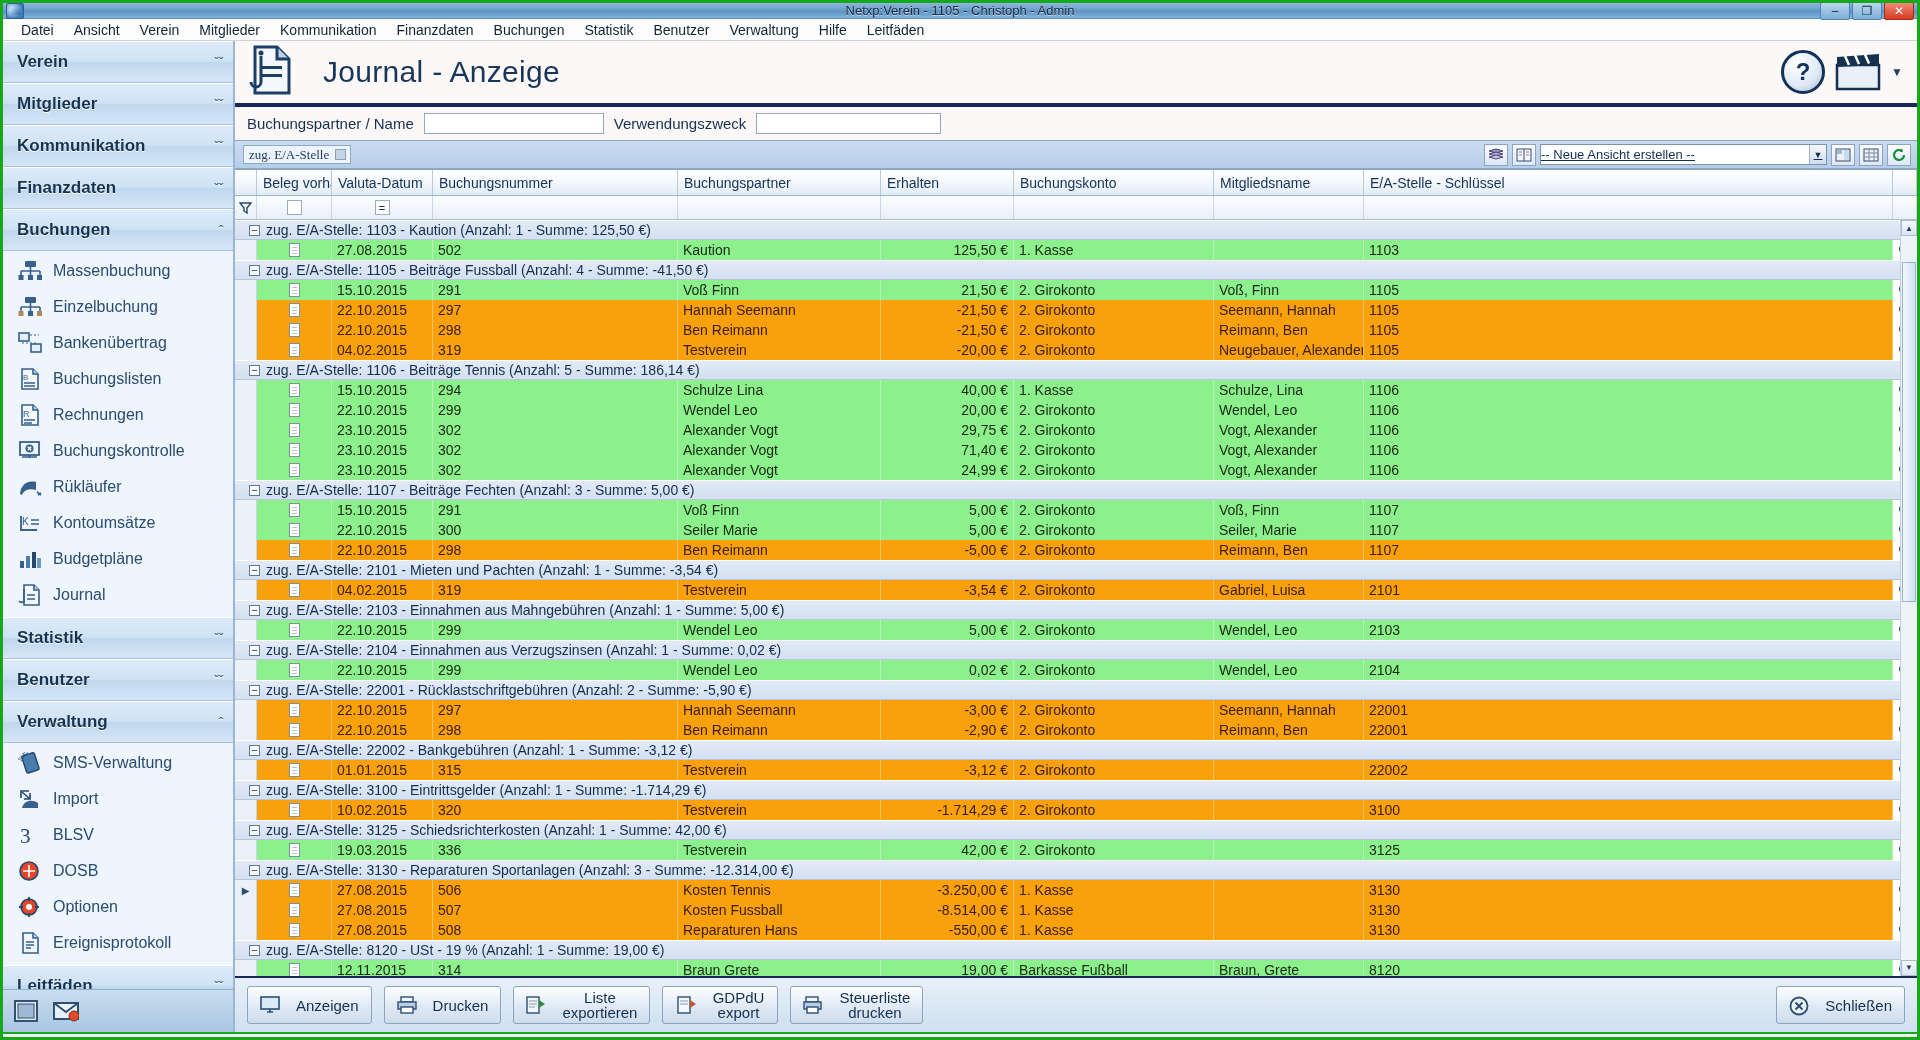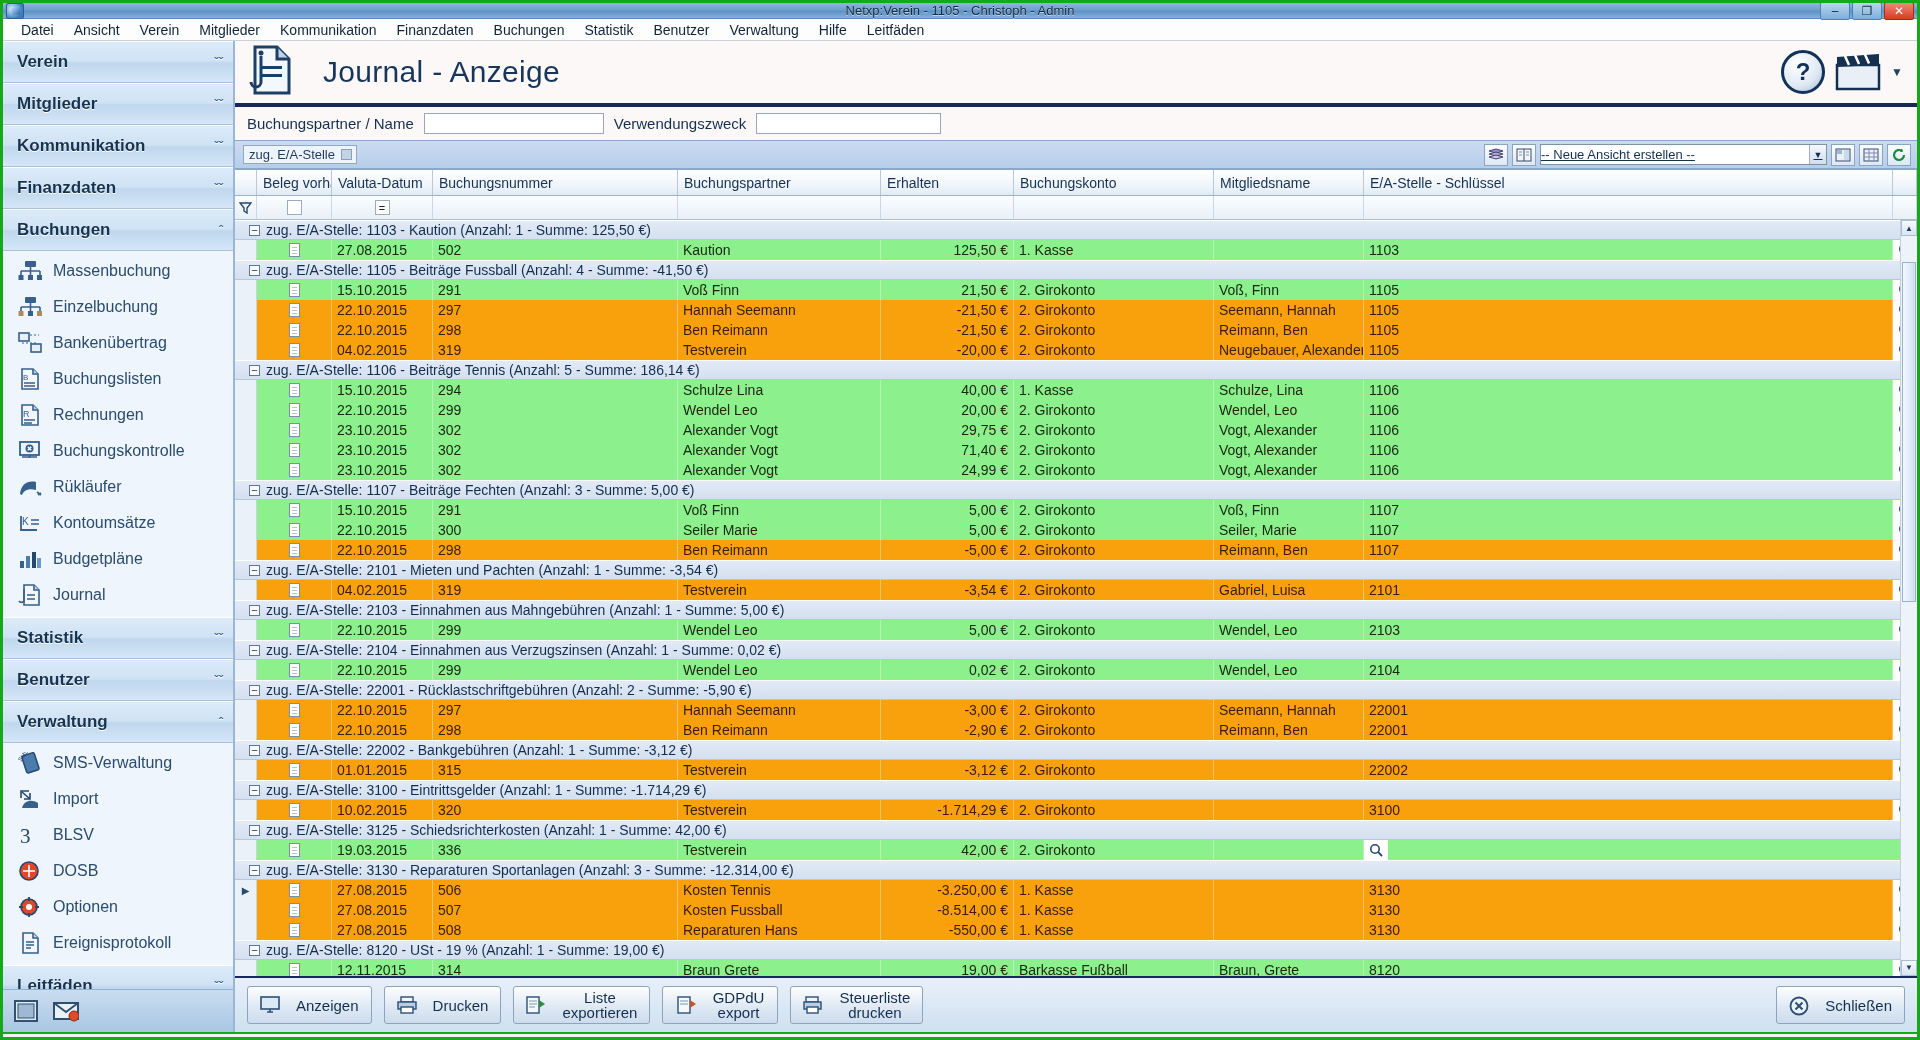--- a/index.html
+++ b/index.html
@@ -134,21 +134,21 @@
   
   .groupband{
     height:29px;display:flex;align-items:center;padding-left:8px;
     background:linear-gradient(180deg,#cbdcf1,#b7cde8);
     border-top:1px solid #8aa9c9;border-bottom:1px solid #8aa9c9;
     position:relative;
   }
   .chip{
     height:19px;display:flex;align-items:center;gap:6px;padding:0 4px 0 5px;
     background:#eef4fb;border:1px solid #8fa9c4;
-    font-size:13px;color:#1d3b5c;
+    font-size:13px;color:#1d3b5c;font-family:Liberation Serif, serif;
   }
   .chip .h{width:11px;height:11px;background:#c3d4e6;border:1px solid #8aa0b8;}
   .groupband-right{margin-left:auto;display:flex;align-items:center;gap:4px;padding-right:6px;}
   .tbtn{
     width:24px;height:22px;border:1px solid #8ba5c0;background:linear-gradient(180deg,#fbfdff,#dce8f5);
     display:flex;align-items:center;justify-content:center;
   }
   .viewsel{
     width:287px;height:21px;background:#fff;border:1px solid #7f93a8;
     display:flex;align-items:center;justify-content:space-between;
@@ -1061,20 +1061,21 @@
               <div class="rowmark"></div>
               <div class="belegcell">
                 <span class="docico"></span>
               </div>
               <div class="c w-datum">19.03.2015</div>
               <div class="c w-bnr">336</div>
               <div class="c w-partner">Testverein</div>
               <div class="c w-erh num">42,00 €</div>
               <div class="c w-konto">2. Girokonto</div>
               <div class="c w-mitglied"></div>
+              <div class="c w-schl">3125</div>
               <div class="magn">
                 <svg width="14" height="14" viewBox="0 0 14 14">
                   <circle cx="6" cy="6" r="4.2" fill="none" stroke="#26486c" stroke-width="1.6"></circle>
                   <path d="M9.2 9.2 L13 13" stroke="#26486c" stroke-width="1.8"></path>
                 </svg>
               </div>
             </div>
             <div class="grouprow">
               <span class="exp">−</span>
               <span>zug. E/A-Stelle:  3130 - Reparaturen Sportanlagen (Anzahl: 3  - Summe: -12.314,00 €)</span>

